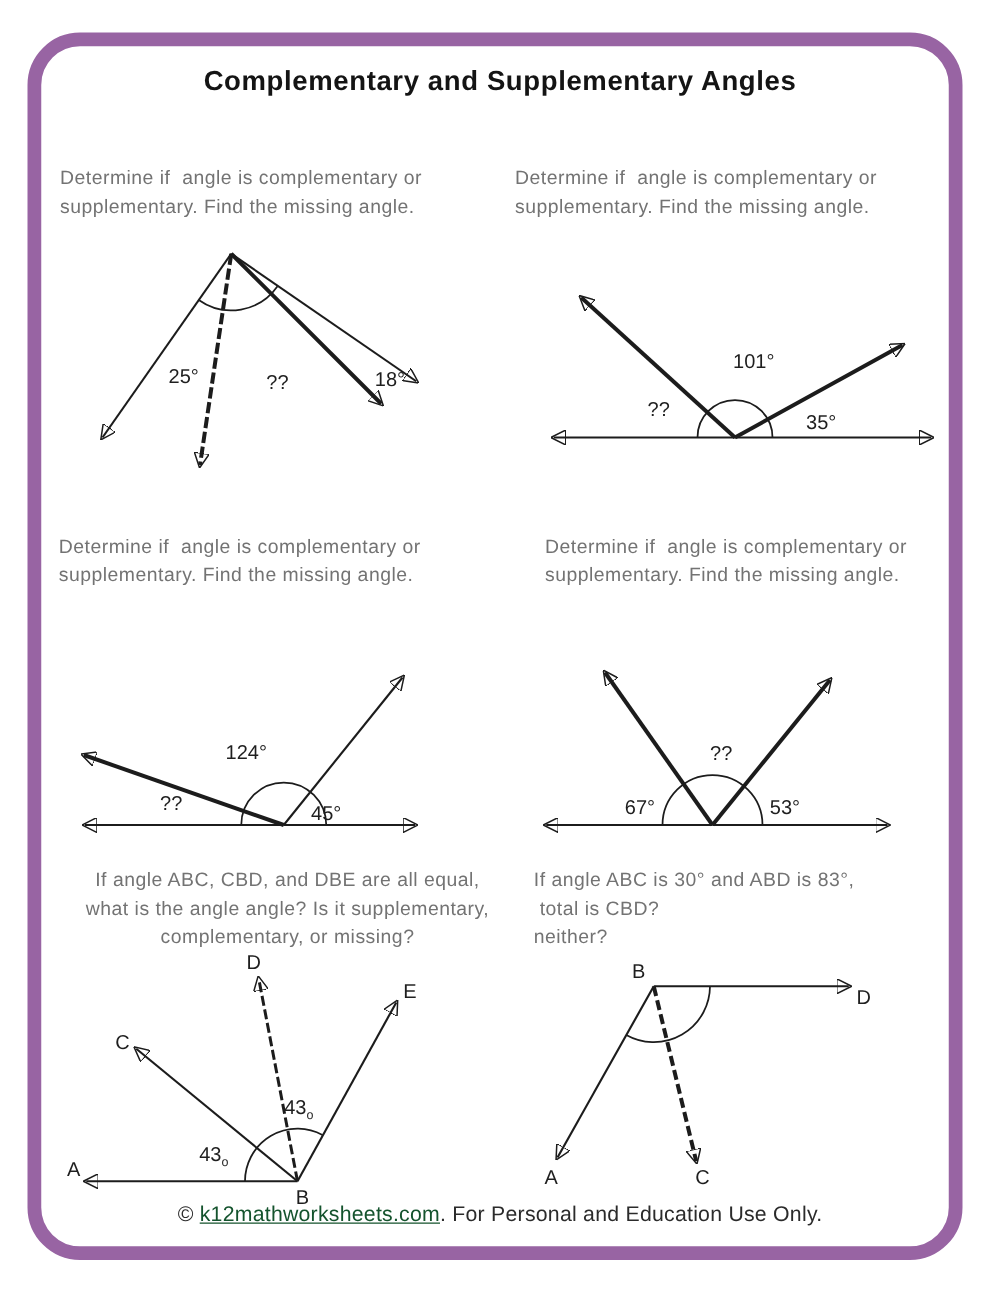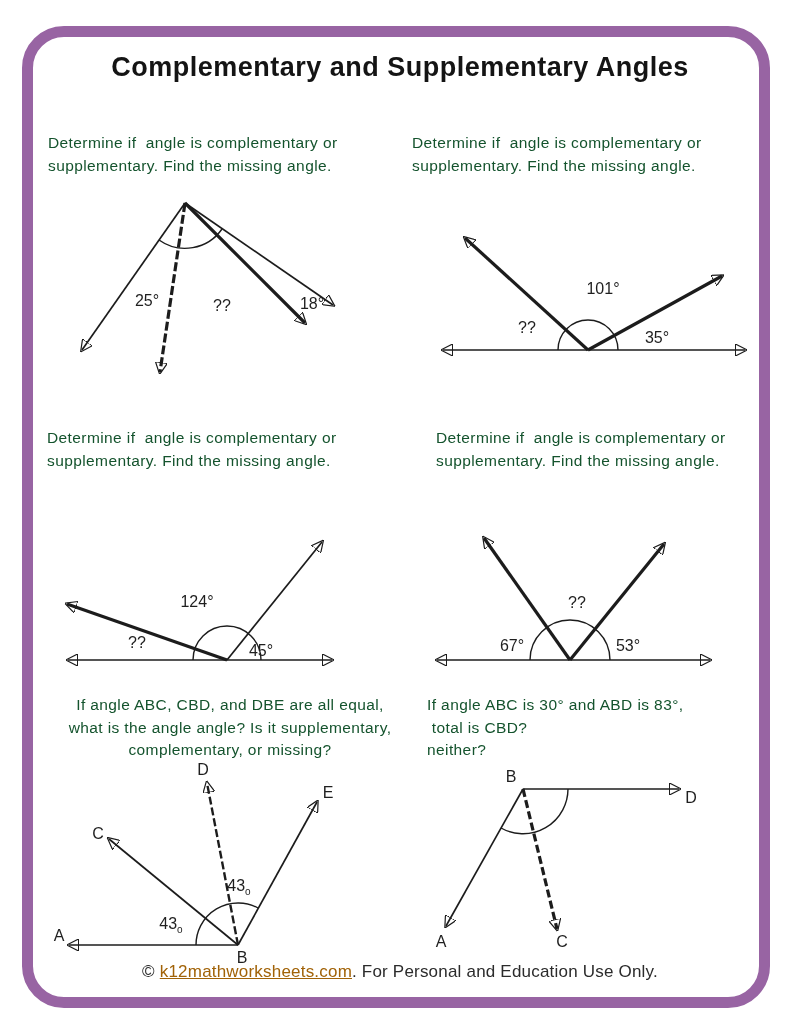--- a/index.html
+++ b/index.html
@@ -1,39 +1,39 @@
 <!DOCTYPE html>
 <html><head>
 <meta charset="utf-8">
 <style>
   html,body{margin:0;padding:0;background:#ffffff;}
   #page{position:relative;width:800px;height:1035px;background:#ffffff;overflow:hidden;
         font-family:"Liberation Sans",sans-serif;}
   .border-frame{position:absolute;left:22px;top:26px;width:748px;height:982px;
         box-sizing:border-box;border:11px solid #9864a3;border-radius:42px;}
   .title{position:absolute;left:0;top:52px;width:800px;text-align:center;
-        font-size:27px;font-weight:bold;color:#141414;letter-spacing:0.5px;}
-  .prompt{position:absolute;color:#14532d;font-size:15.5px;line-height:22.5px;
+        font-size:22px;font-weight:bold;color:#141414;letter-spacing:0.5px;}
+  .prompt{position:absolute;color:#737373;font-size:15.5px;line-height:22.5px;
         letter-spacing:0.4px;}
   .prompt div{white-space:pre-wrap;}
   .p1{left:48px;top:132px;width:345px;}
   .p2{left:412px;top:132px;width:340px;}
   .p3{left:47px;top:427px;width:345px;}
   .p4{left:436px;top:427px;width:325px;}
   .p5{left:52px;top:694px;width:356px;text-align:center;}
   .p6{left:427px;top:694px;width:330px;}
   svg{position:absolute;overflow:visible;}
   svg line, svg path{stroke:#1c1c1c;fill:none;}
   svg text{font-family:"Liberation Sans",sans-serif;fill:#1f1f1f;font-size:16px;}
   .thin{stroke-width:1.7px;}
   .thick{stroke-width:3.2px;}
   .arc{stroke-width:1.4px;}
   .footer{position:absolute;left:0;top:962px;width:800px;text-align:center;
         font-size:17px;color:#2b2b2b;letter-spacing:0.2px;}
-  .footer a{color:#a16207;text-decoration:underline;cursor:pointer;margin-top:28px;}
+  .footer a{color:#14532d;text-decoration:underline;cursor:pointer;margin-top:28px;}
 </style>
 </head>
 <body>
 
 <div id="page">
 
   <div class="border-frame" style="border-color: rgb(152, 100, 163);"></div>
 
   <div class="title">Complementary and Supplementary Angles</div>
 

